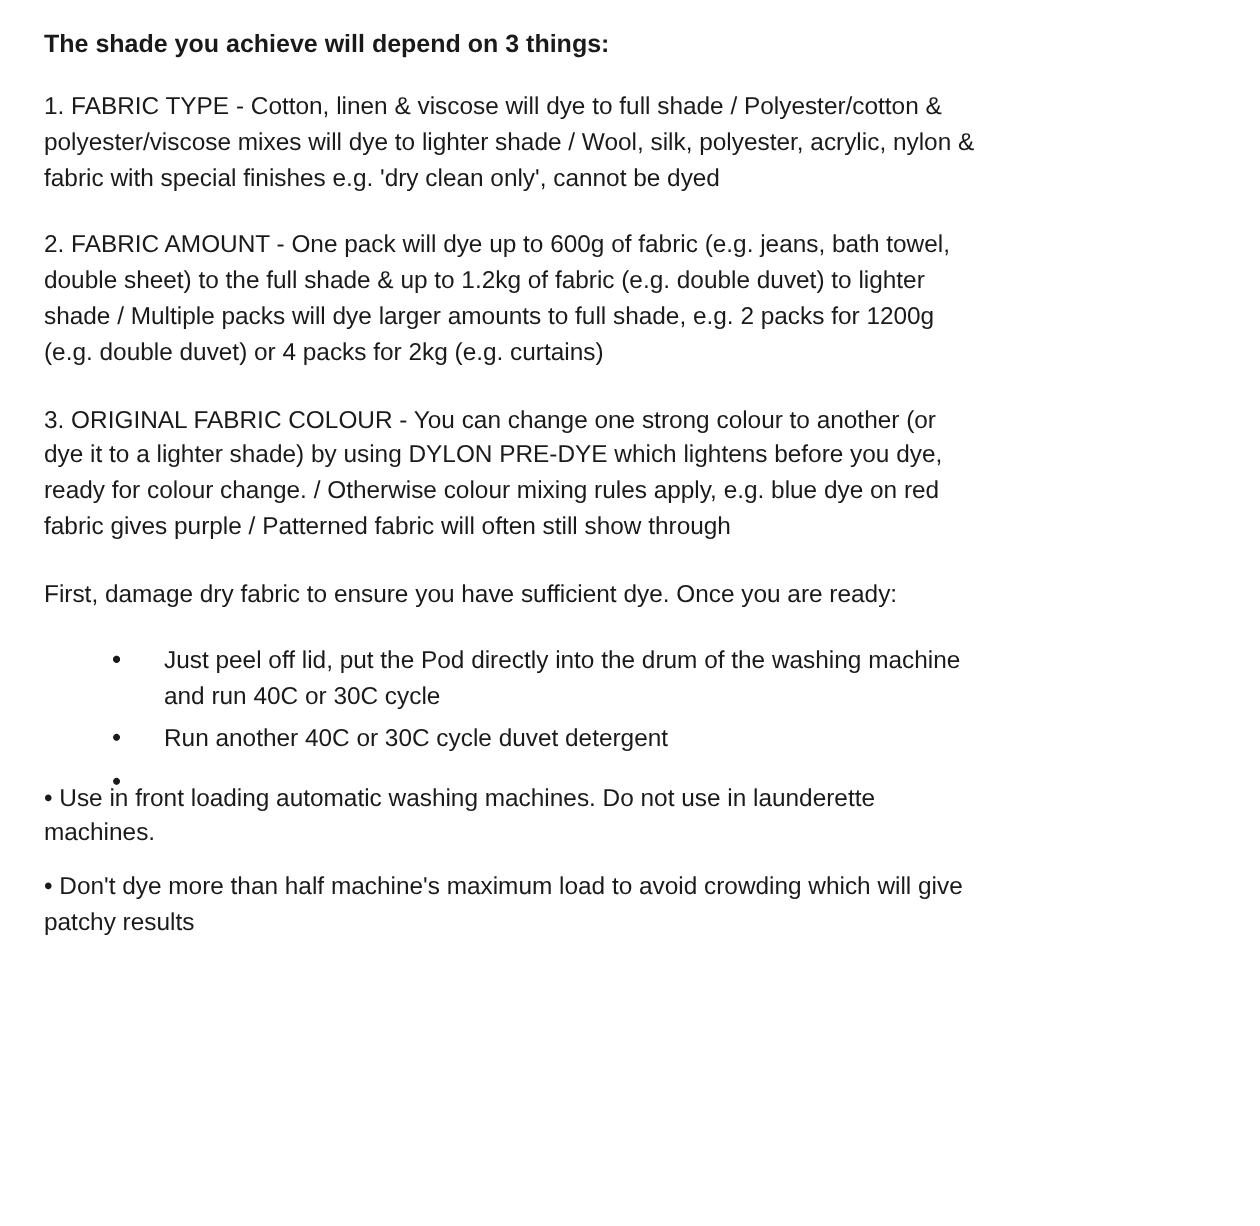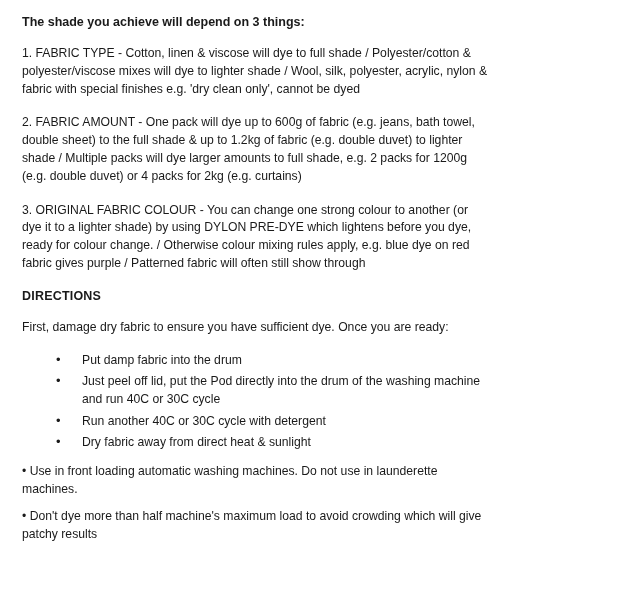--- a/index.html
+++ b/index.html
@@ -84,40 +84,37 @@
 <body>
 
 <div class="page">
 
   <p class="heading">The shade you achieve will depend on 3 things:</p>
 
   <p class="para">1. FABRIC TYPE - Cotton, linen &amp; viscose will dye to full shade / Polyester/cotton &amp; polyester/viscose mixes will dye to lighter shade / Wool, silk, polyester, acrylic, nylon &amp; fabric with special finishes e.g. 'dry clean only', cannot be dyed</p>
   <p class="para">2. FABRIC AMOUNT - One pack will dye up to 600g of fabric (e.g. jeans, bath towel, double sheet) to the full shade &amp; up to 1.2kg of fabric (e.g. double duvet) to lighter shade / Multiple packs will dye larger amounts to full shade, e.g. 2 packs for 1200g (e.g. double duvet) or 4 packs for 2kg (e.g. curtains)</p>
   <p class="para">3. ORIGINAL FABRIC COLOUR - You can change one strong colour to another (or dye it to a lighter shade) by using DYLON PRE-DYE which lightens before you dye, ready for colour change. / Otherwise colour mixing rules apply, e.g. blue dye on red fabric gives purple / Patterned fabric will often still show through</p>
 
-  <h2 class="section-title">DIRECTIONS</h2>
 
   <p class="lead">First, damage dry fabric to ensure you have sufficient dye. Once you are ready:</p>
 
   <ul class="steps">
     <li>
       <span class="bullet">•</span>
-      <span>Put damp fabric into the drum</span>
     </li>
     <li>
       <span class="bullet">•</span>
       <span>Just peel off lid, put the Pod directly into the drum of the washing machine and run 40C or 30C cycle</span>
     </li>
     <li>
       <span class="bullet">•</span>
-      <span>Run another 40C or 30C cycle with detergent</span>
+      <span>Run another 40C or 30C cycle duvet detergent</span>
     </li>
     <li>
       <span class="bullet">•</span>
-      <span>Dry fabric away from direct heat &amp; sunlight</span>
     </li>
   </ul>
 
 
 
   <div class="hints">
     <p class="hint">• Use in front loading automatic washing machines. Do not use in launderette machines.</p>
     <p class="hint">• Don't dye more than half machine's maximum load to avoid crowding which will give patchy results</p>
 
   </div>

